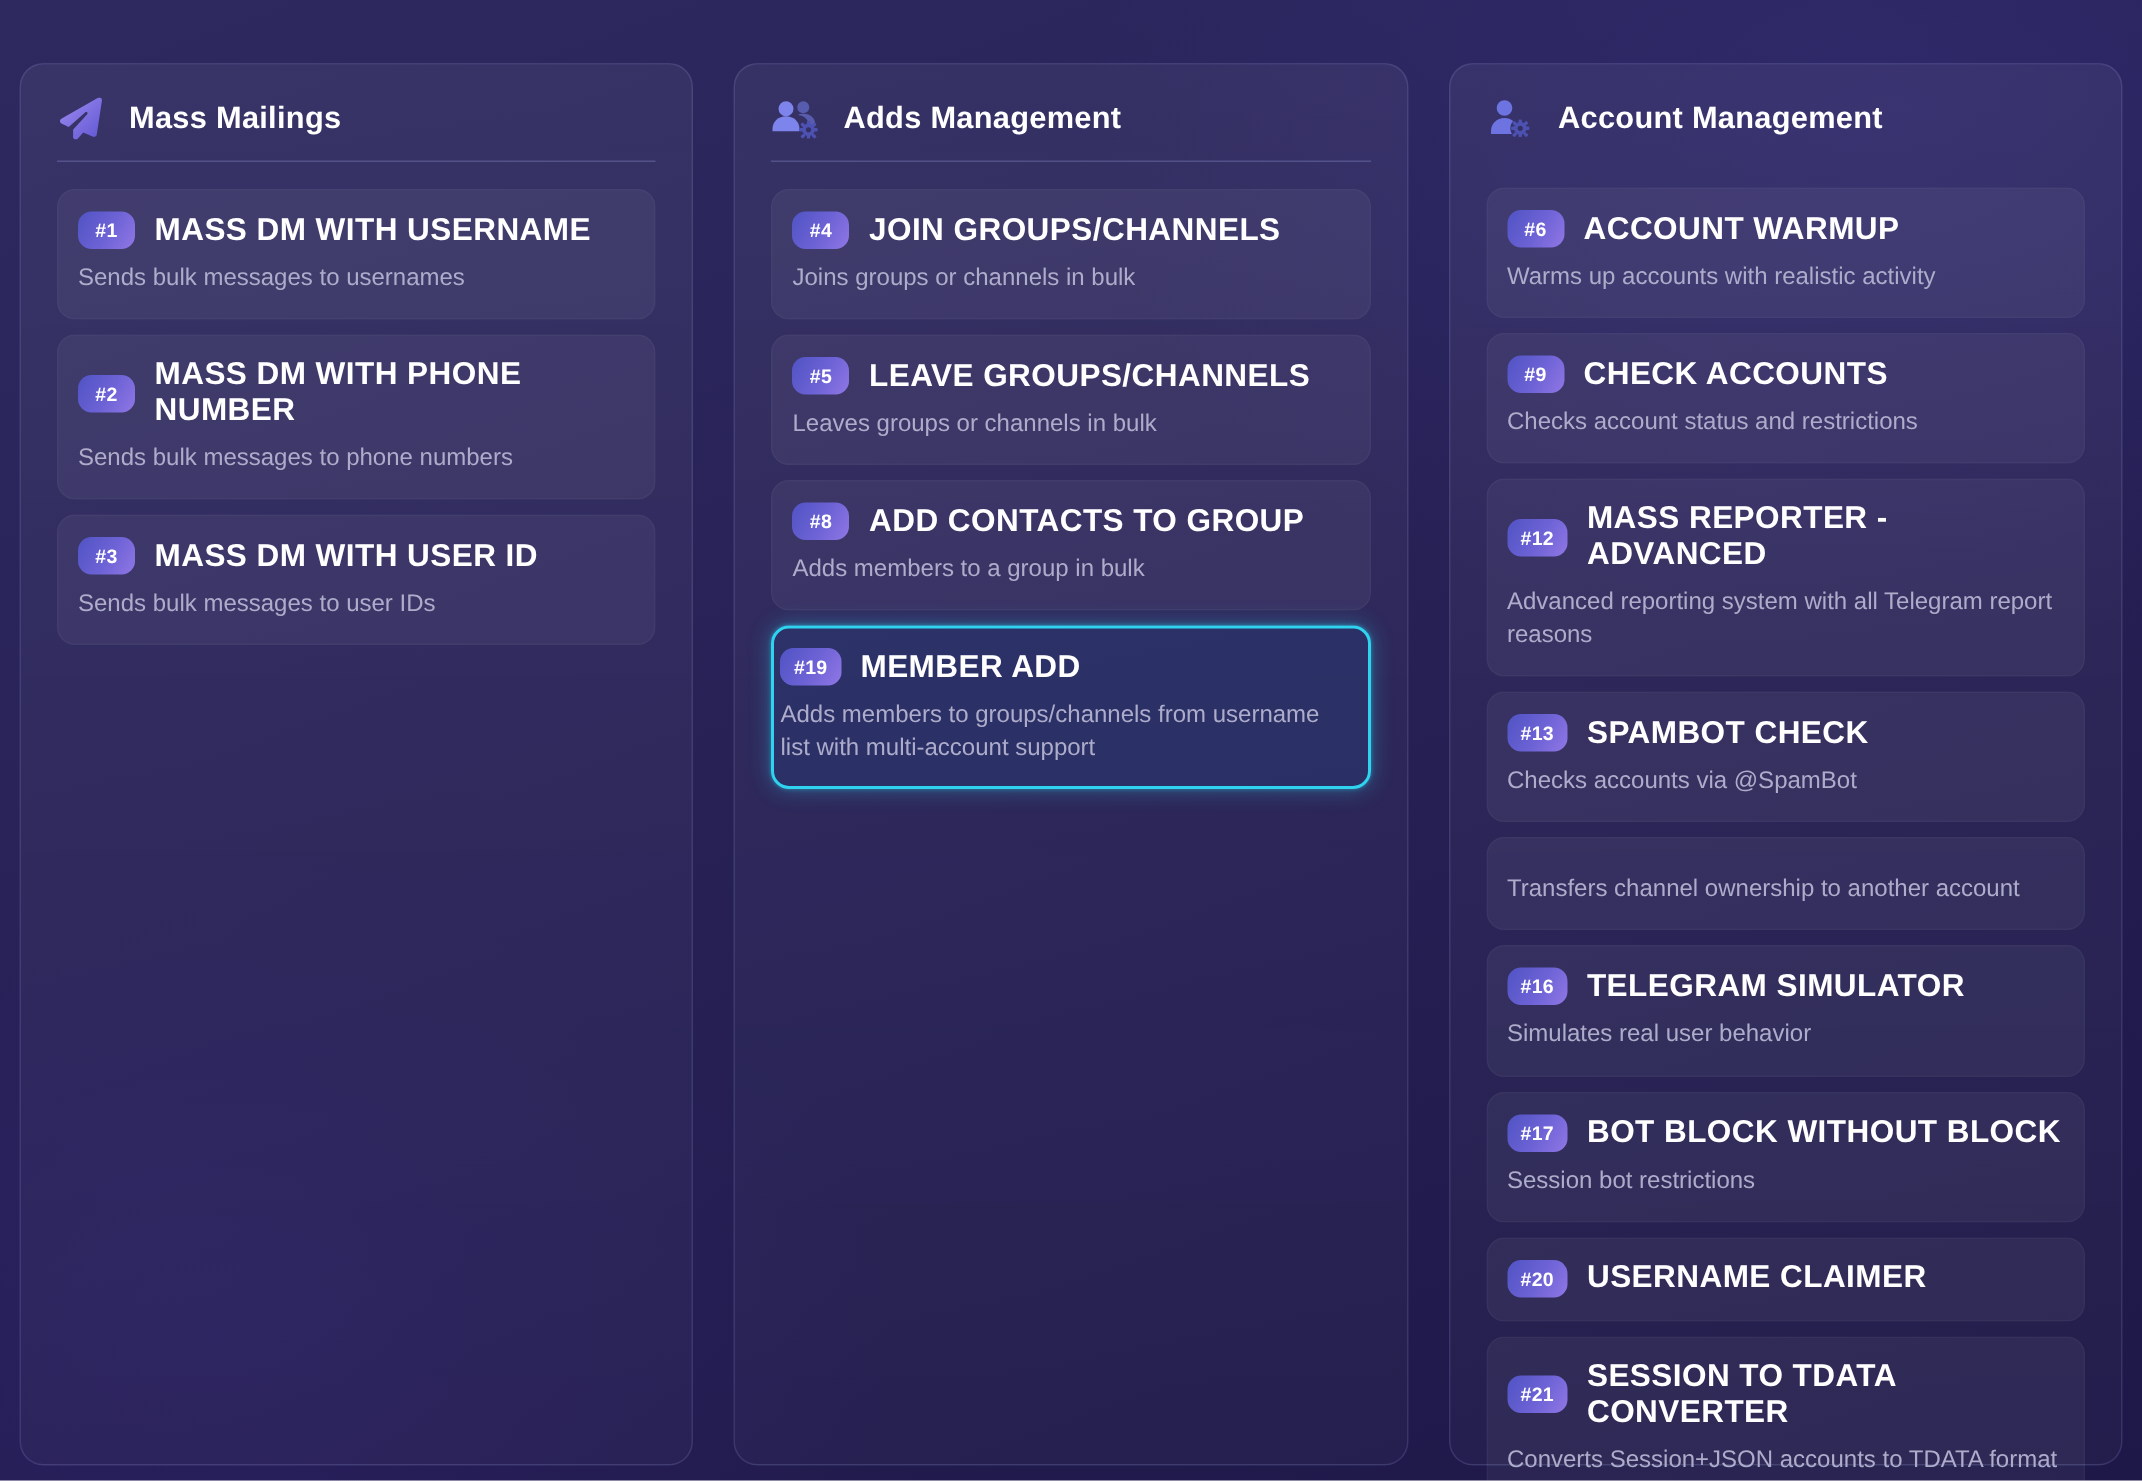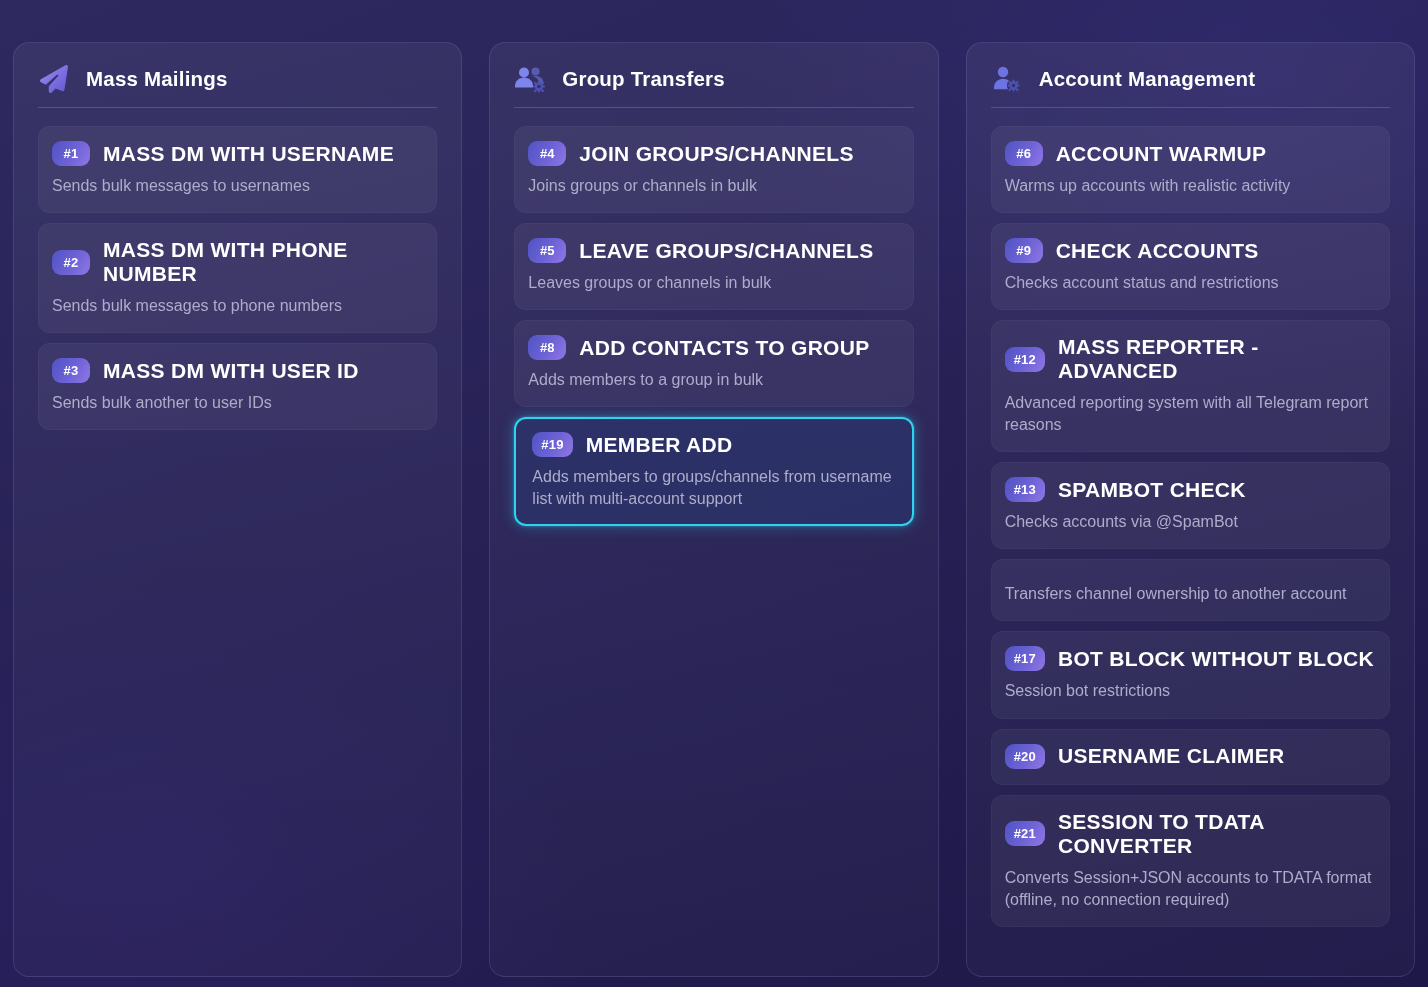--- a/index.html
+++ b/index.html
@@ -69,21 +69,21 @@
     border-radius: 12px;
     background: rgba(255,255,255,0.05);
     border: 1px solid rgba(255,255,255,0.03);
     padding: 14px 13px 15px 13px;
     cursor: pointer;
   }
   .card.selected {
     background: rgba(36, 70, 130, 0.30);
     border: 2px solid #2fd3f0;
     box-shadow: 0 0 14px rgba(47,211,240,0.35), 0 0 3px rgba(47,211,240,0.45);
-    padding: 13px 12px 14px 16px;
+    padding: 13px 12px 14px 4px;
   }
   .card-top {
     display: flex;
     align-items: center;
     gap: 13px;
   }
   .badge {
     display: inline-flex;
     align-items: center;
     justify-content: center;
@@ -148,21 +148,21 @@
       <span class="card-title">MASS DM WITH PHONE NUMBER</span>
     </div>
     <p class="card-desc">Sends bulk messages to phone numbers</p>
   </div>
 
   <div class="card">
     <div class="card-top">
       <span class="badge">#3</span>
       <span class="card-title">MASS DM WITH USER ID</span>
     </div>
-    <p class="card-desc">Sends bulk another to user IDs</p>
+    <p class="card-desc">Sends bulk messages to user IDs</p>
   </div>
 </div>
   </section>
 
   <section class="panel">
     <header class="panel-header">
 
       <span class="hicon">
         <svg width="32" height="28" viewBox="0 0 32 28" aria-hidden="true">
           <circle cx="10" cy="7.5" r="5" fill="#7d84ec"></circle>
@@ -177,21 +177,21 @@
             <rect x="28.1" y="20.4" width="3" height="2.2" rx="0.8"></rect>
             <rect x="20.2" y="16.8" width="2.2" height="3" rx="0.8" transform="rotate(-45 21.3 18.3)"></rect>
             <rect x="27.6" y="24.2" width="2.2" height="3" rx="0.8" transform="rotate(-45 28.7 25.7)"></rect>
             <rect x="20.2" y="24.2" width="2.2" height="3" rx="0.8" transform="rotate(45 21.3 25.7)"></rect>
             <rect x="27.6" y="16.8" width="2.2" height="3" rx="0.8" transform="rotate(45 28.7 18.3)"></rect>
           </g>
           <circle cx="25" cy="21.5" r="1.7" fill="#34305f"></circle>
         </svg>
       </span>
 
-      <h2>Group Transfers</h2>
+      <h2>Adds Management</h2>
     </header>
     <div class="divider"></div>
     <div class="cards">
   <div class="card">
     <div class="card-top">
       <span class="badge">#4</span>
       <span class="card-title">JOIN GROUPS/CHANNELS</span>
     </div>
     <p class="card-desc">Joins groups or channels in bulk</p>
   </div>
@@ -276,20 +276,27 @@
       <span class="badge">#13</span>
       <span class="card-title">SPAMBOT CHECK</span>
     </div>
     <p class="card-desc">Checks accounts via @SpamBot</p>
   </div>
 
   <div class="card">
     <p class="card-desc">Transfers channel ownership to another account</p>
   </div>
 
+  <div class="card">
+    <div class="card-top">
+      <span class="badge">#16</span>
+      <span class="card-title">TELEGRAM SIMULATOR</span>
+    </div>
+    <p class="card-desc">Simulates real user behavior</p>
+  </div>
 
   <div class="card">
     <div class="card-top">
       <span class="badge">#17</span>
       <span class="card-title">BOT BLOCK WITHOUT BLOCK</span>
     </div>
     <p class="card-desc">Session bot restrictions</p>
   </div>
 
   <div class="card">

